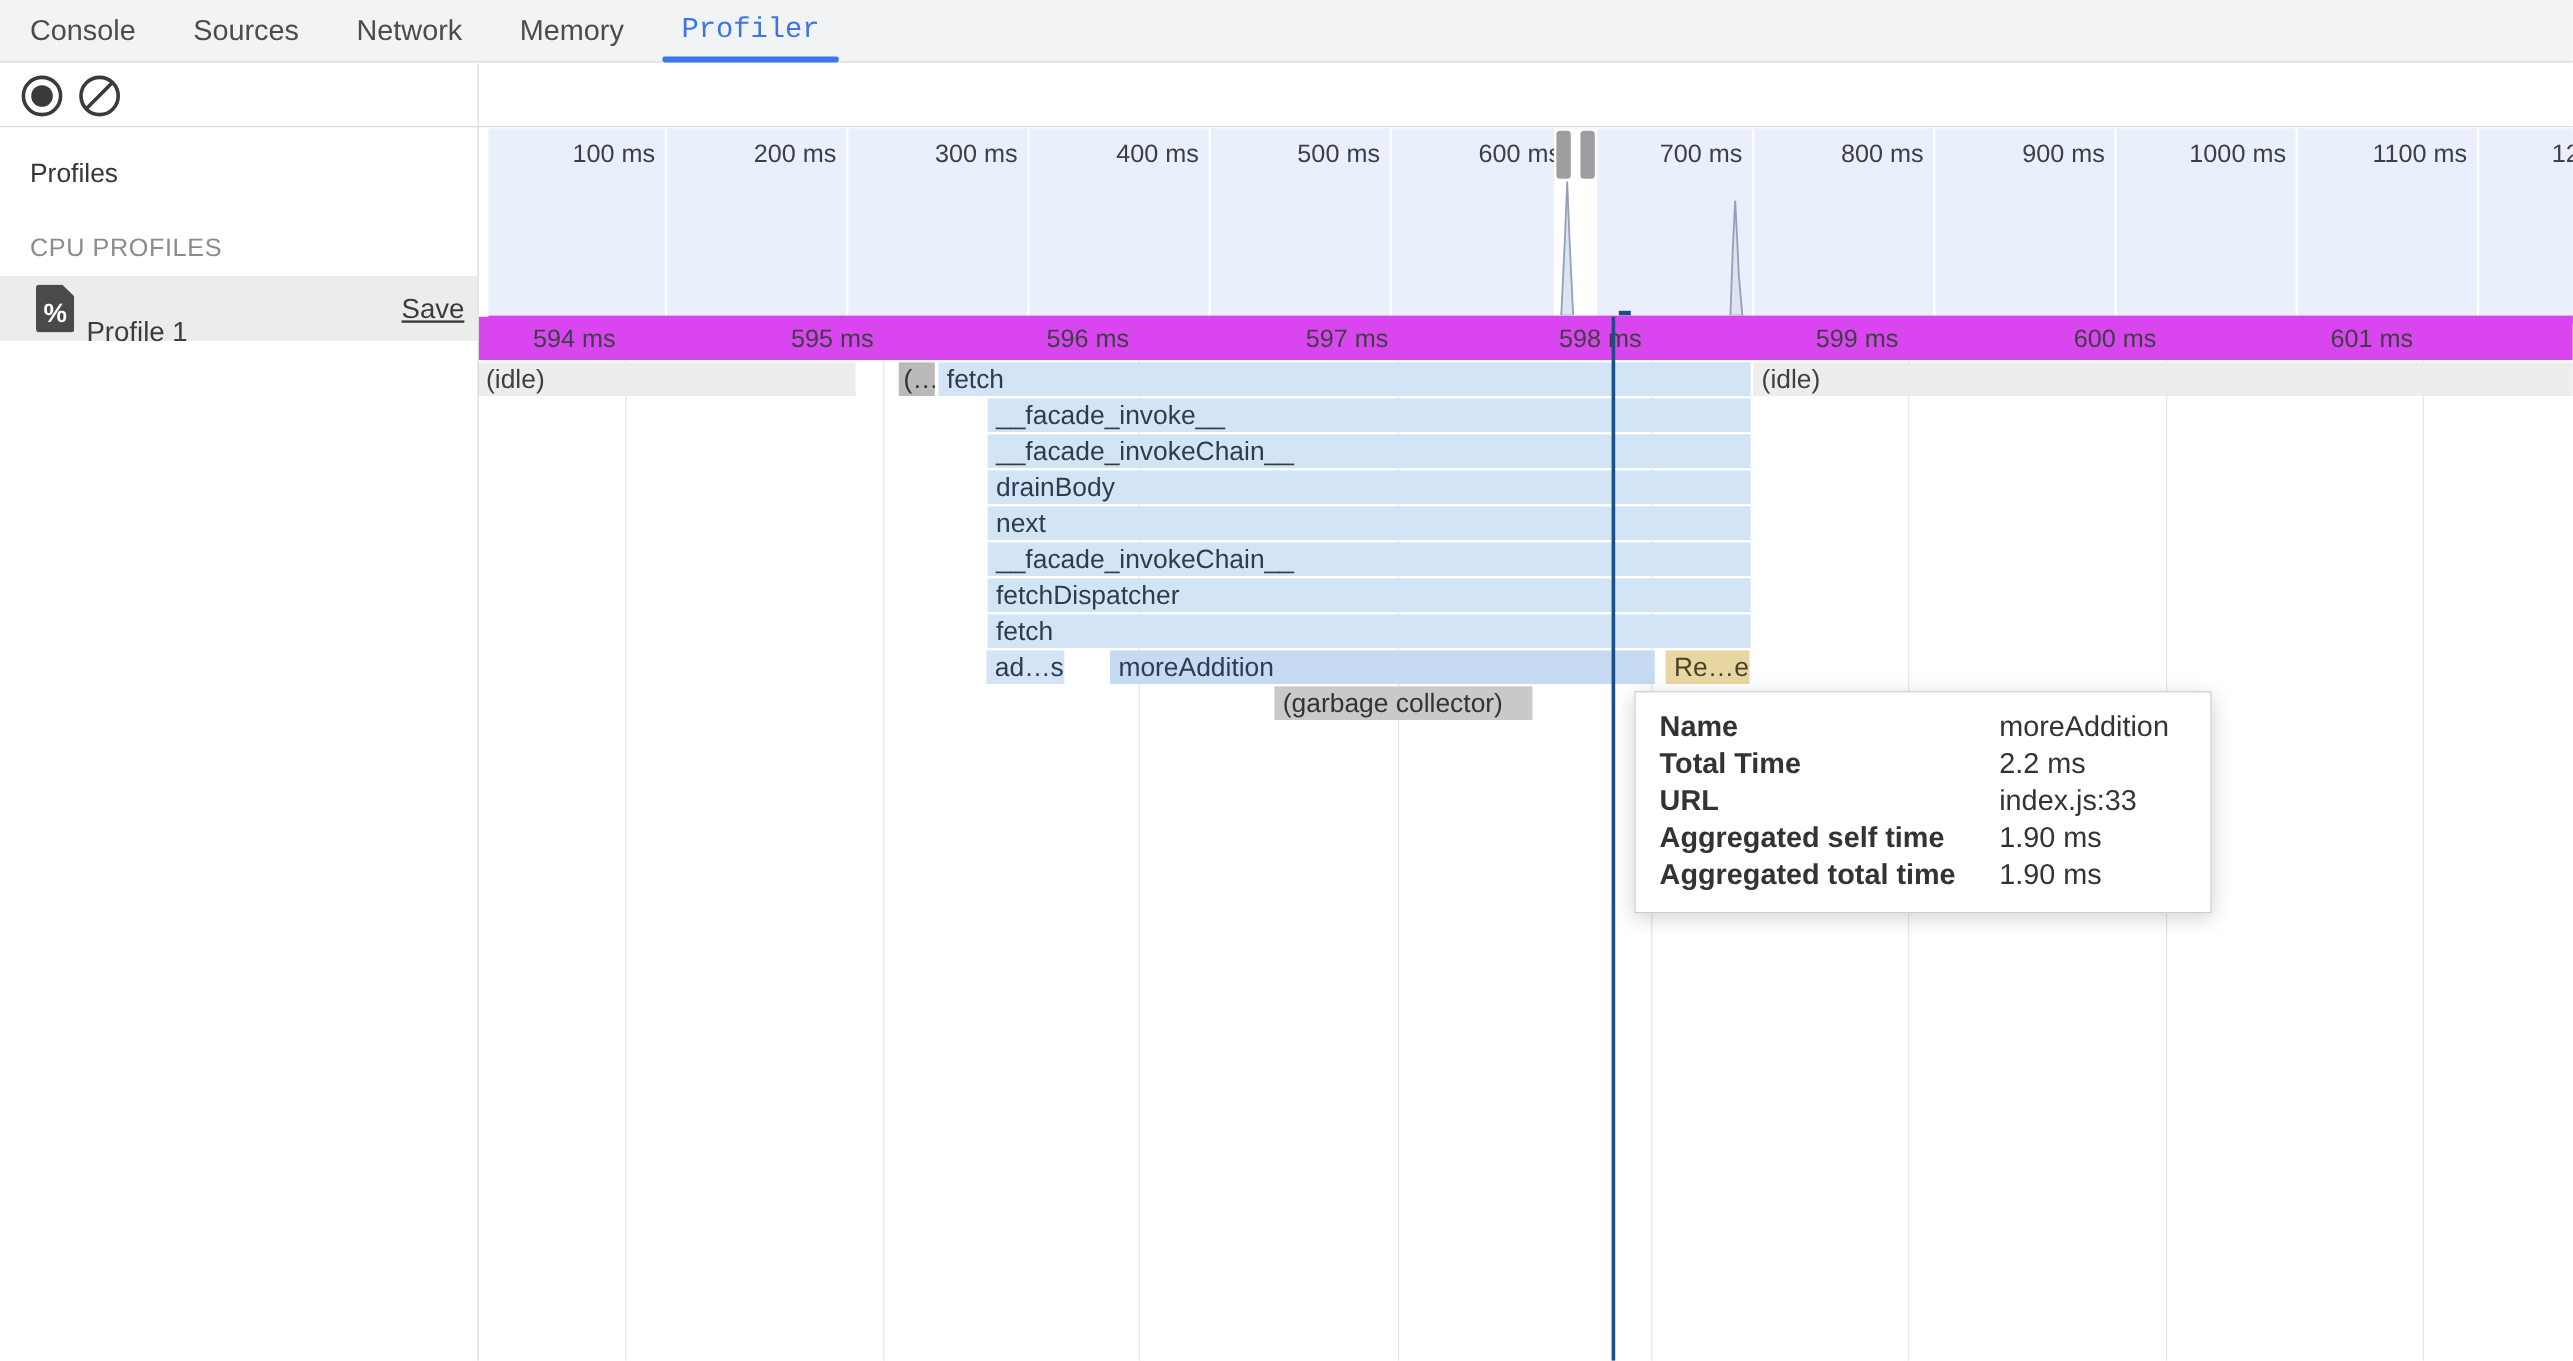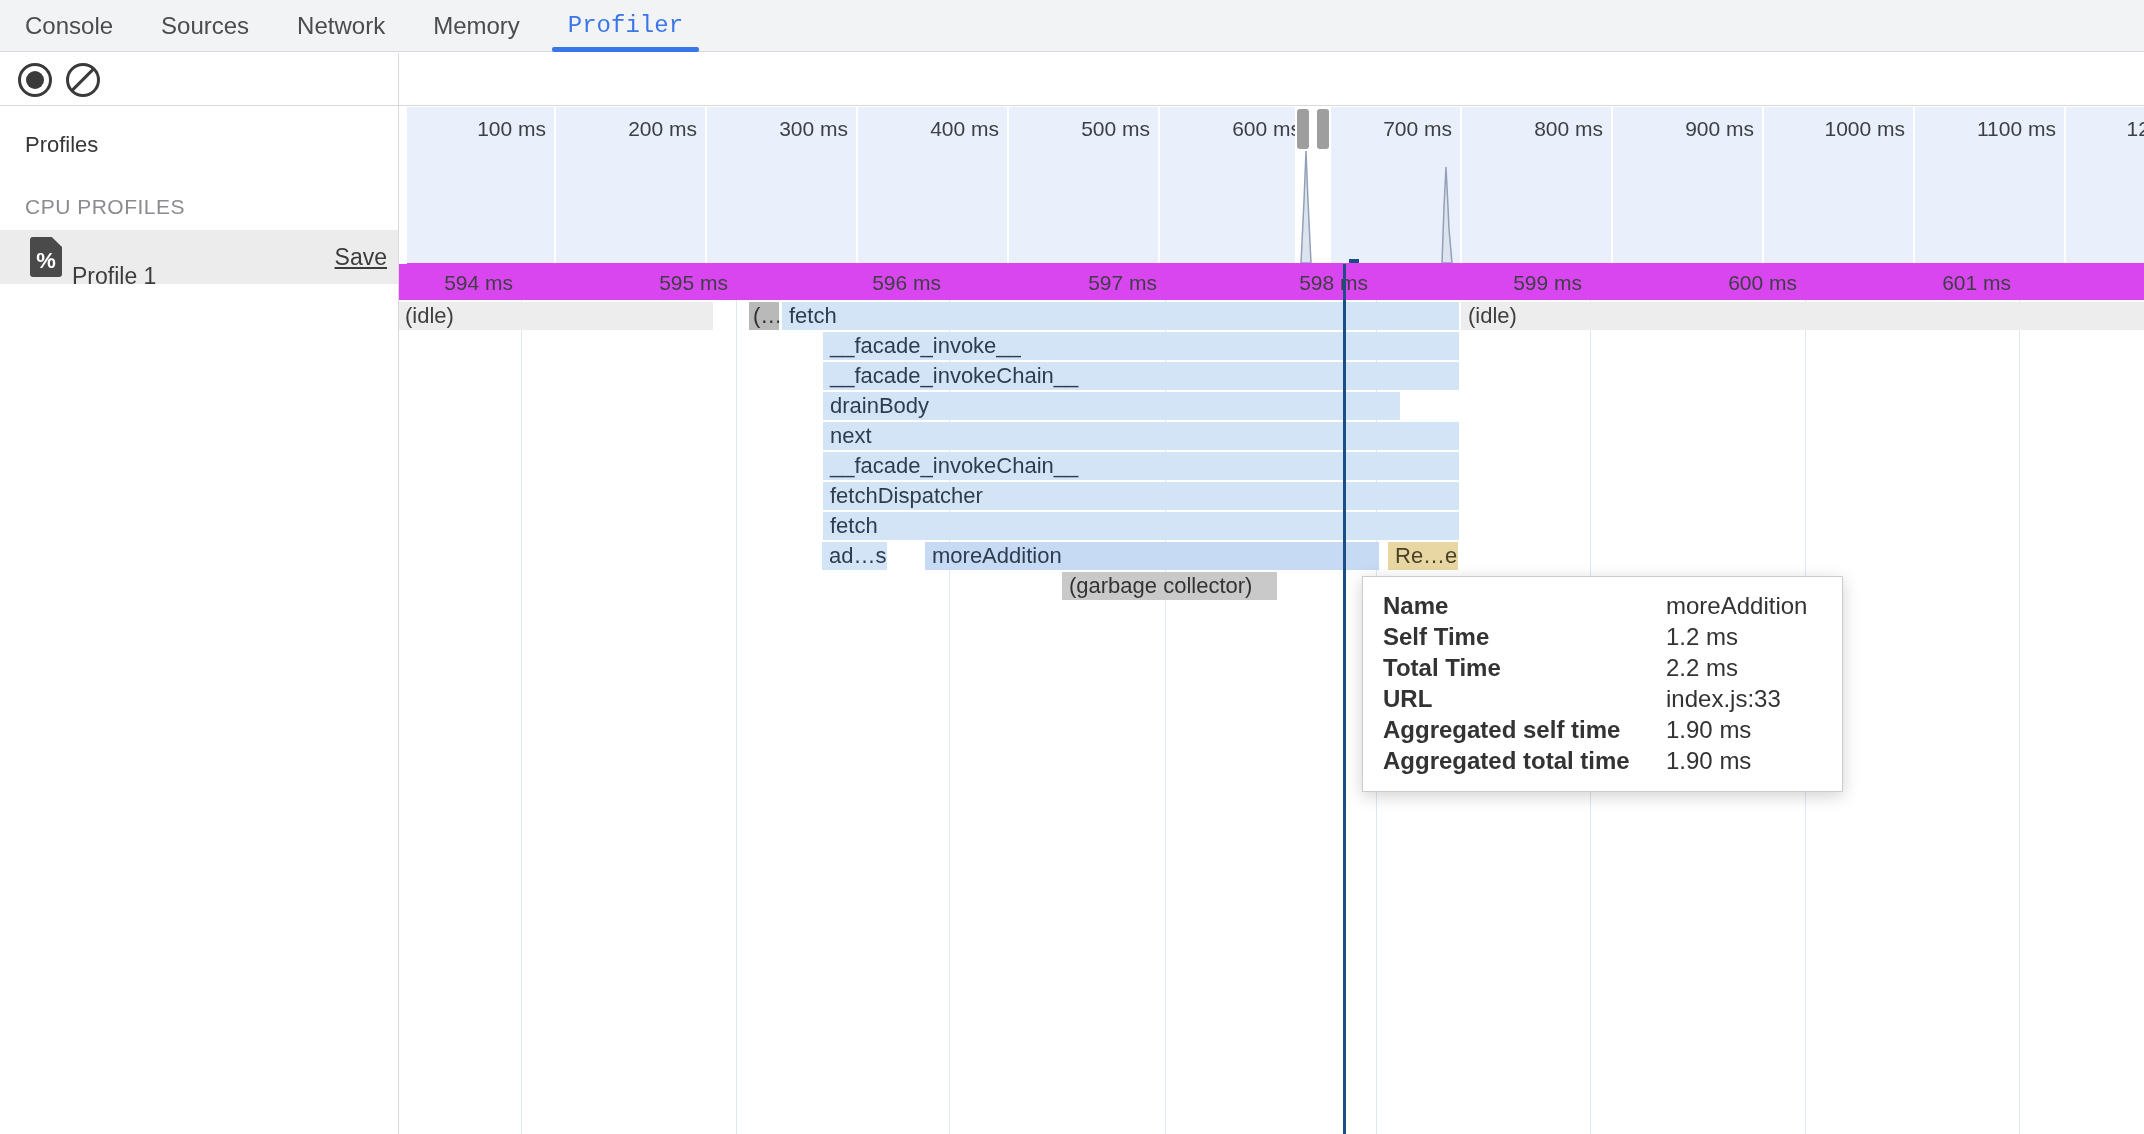--- a/index.html
+++ b/index.html
@@ -227,44 +227,40 @@
 <div class="flame-grid" style="left:1805px"></div>
 <div class="flame-grid" style="left:2019px"></div>
 
 <div class="bar idle" style="left:398px;top:302px;width:315px;">(idle)</div>
 <div class="bar trunc" style="left:749px;top:302px;width:30px;">(…</div>
 <div class="bar blue" style="left:782px;top:302px;width:677px;">fetch</div>
 <div class="bar idle" style="left:1461px;top:302px;width:683px;">(idle)</div>
 
 <div class="bar blue" style="left:823px;top:332px;width:636px;">__facade_invoke__</div>
 <div class="bar blue" style="left:823px;top:362px;width:636px;">__facade_invokeChain__</div>
-<div class="bar blue" style="left:823px;top:392px;width:577px;">drainBody</div>
+<div class="bar blue" style="left:823px;top:392px;width:636px;">drainBody</div>
 <div class="bar blue" style="left:823px;top:422px;width:636px;">next</div>
 <div class="bar blue" style="left:823px;top:452px;width:636px;">__facade_invokeChain__</div>
 <div class="bar blue" style="left:823px;top:482px;width:636px;">fetchDispatcher</div>
 <div class="bar blue" style="left:823px;top:512px;width:636px;">fetch</div>
 
 <div class="bar blue" style="left:822px;top:542px;width:65px;">ad…s</div>
 <div class="bar blue-sel" style="left:925px;top:542px;width:454px;">moreAddition</div>
 <div class="bar tan" style="left:1388px;top:542px;width:70px;">Re…e</div>
 
 <div class="bar gray" style="left:1062px;top:572px;width:215px;">(garbage collector)</div>
 
 <div class="marker-line"></div>
 
 <div class="tooltip">
   <div class="tt-row">
     <div class="tt-label">Name</div>
     <div class="tt-value">moreAddition</div>
   </div>
   <div class="tt-row">
-    <div class="tt-label">Self Time</div>
-    <div class="tt-value">1.2 ms</div>
-  </div>
-  <div class="tt-row">
     <div class="tt-label">Total Time</div>
     <div class="tt-value">2.2 ms</div>
   </div>
   <div class="tt-row">
     <div class="tt-label">URL</div>
     <div class="tt-value">index.js:33</div>
   </div>
   <div class="tt-row">
     <div class="tt-label">Aggregated self time</div>
     <div class="tt-value">1.90 ms</div>

